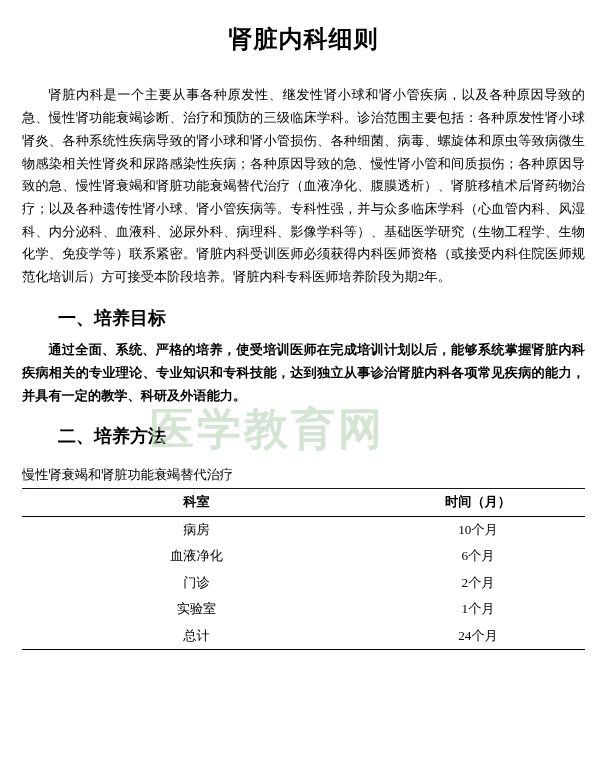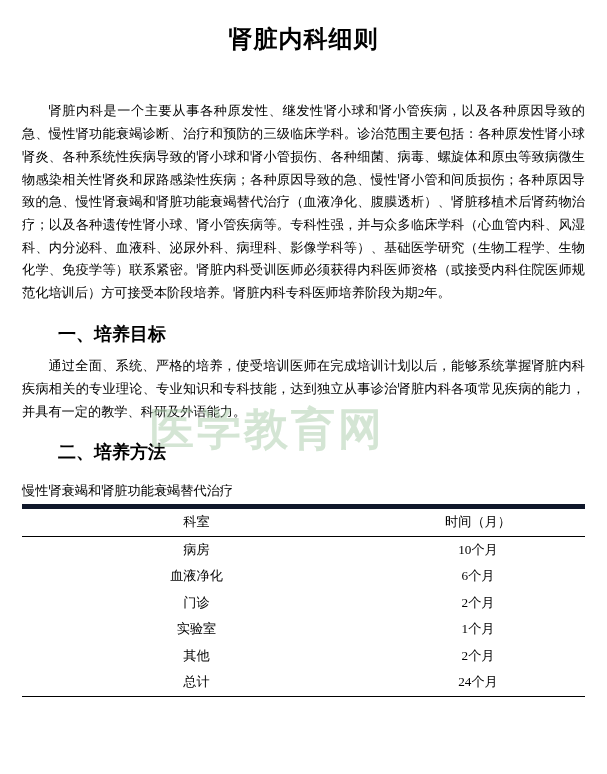--- a/index.html
+++ b/index.html
@@ -33,53 +33,54 @@
   }
   .body-para {
     font-size: 13.2px;
     line-height: 1.72;
     text-align: justify;
     text-justify: inter-ideograph;
     text-indent: 2em;
     margin: 0;
   }
   .para-gap-top {
-    margin-top: 42px;
+    margin-top: 26px;
   }
   .section-heading {
     font-size: 18px;
     font-weight: bold;
     text-indent: 2em;
     margin: 14px 0 6px 0;
     line-height: 1.7;
   }
   .para-tight {
     margin-top: 2px;
+    font-weight: bold;
   }
   .table-caption {
     font-size: 13.2px;
     line-height: 1.7;
     margin: 12px 0 2px 0;
     text-indent: 0;
   }
   table.sched {
     width: 100%;
     border-collapse: collapse;
     font-size: 13.2px;
   }
   table.sched th, table.sched td {
     border: 0;
     padding: 3px 0;
     text-align: center;
     line-height: 1.55;
   }
   table.sched thead th {
-    border-top: 5px solid #0f172a;
+    border-top: 1px solid #0f172a;
     border-bottom: 1px solid #000;
-    font-weight: normal;
+    font-weight: bold;
   }
   table.sched thead th.col-dept { width: 62%; }
   table.sched thead th.col-time { width: 38%; }
   table.sched tbody tr:last-child td {
     border-bottom: 1px solid #000;
   }
   
   .watermark {
     position: absolute;
     left: 0;
@@ -146,24 +147,20 @@
       </tr>
       <tr>
         <td>门诊</td>
         <td>2个月</td>
       </tr>
       <tr>
         <td>实验室</td>
         <td>1个月</td>
       </tr>
       <tr>
-        <td>其他</td>
-        <td>2个月</td>
-      </tr>
-      <tr>
         <td>总计</td>
         <td>24个月</td>
       </tr>
     </tbody>
   </table>
 
   <div class="watermark">
     <div class="wm-text1">医学教育网</div>
   </div>
 

